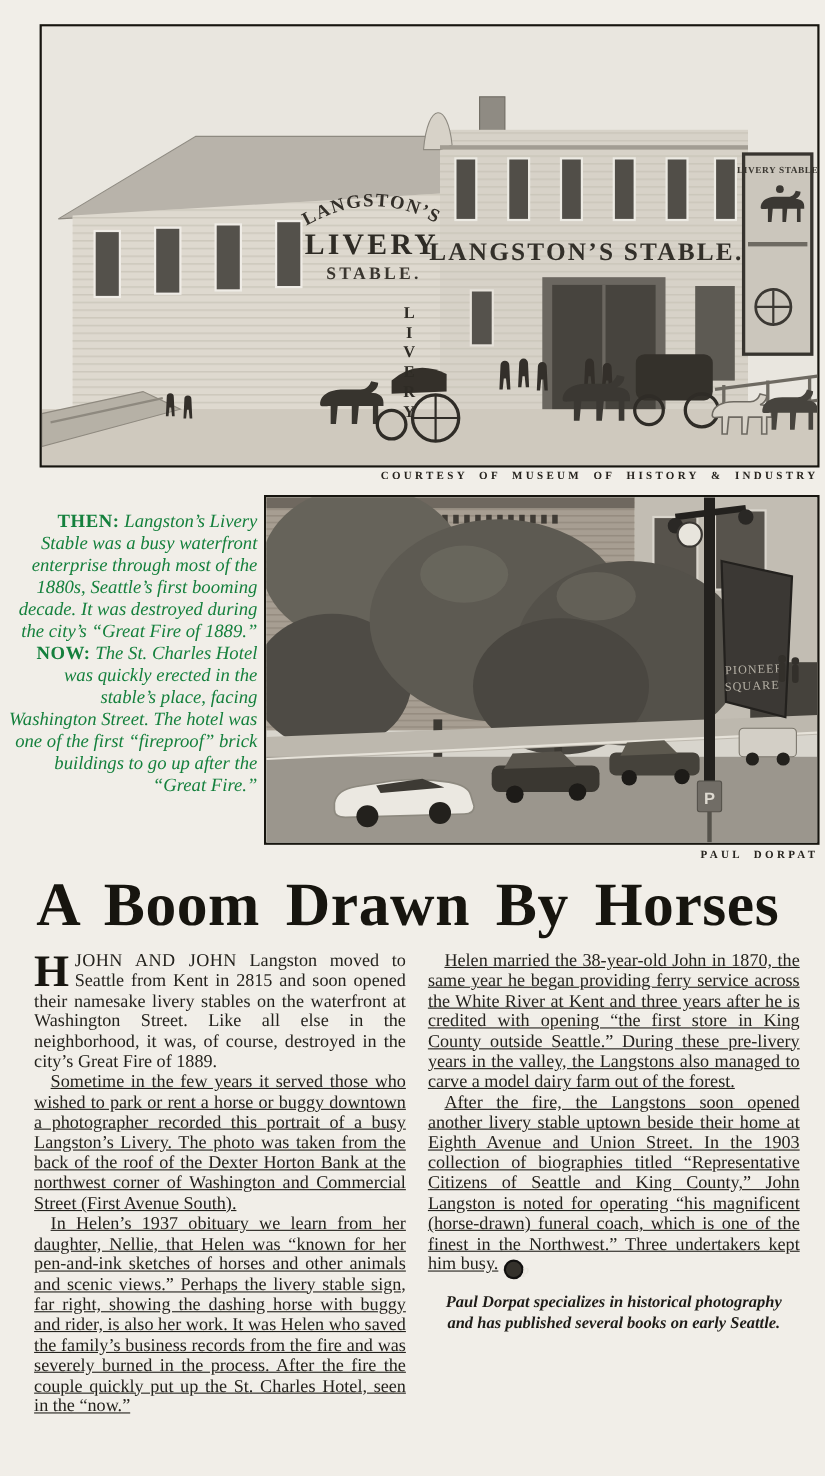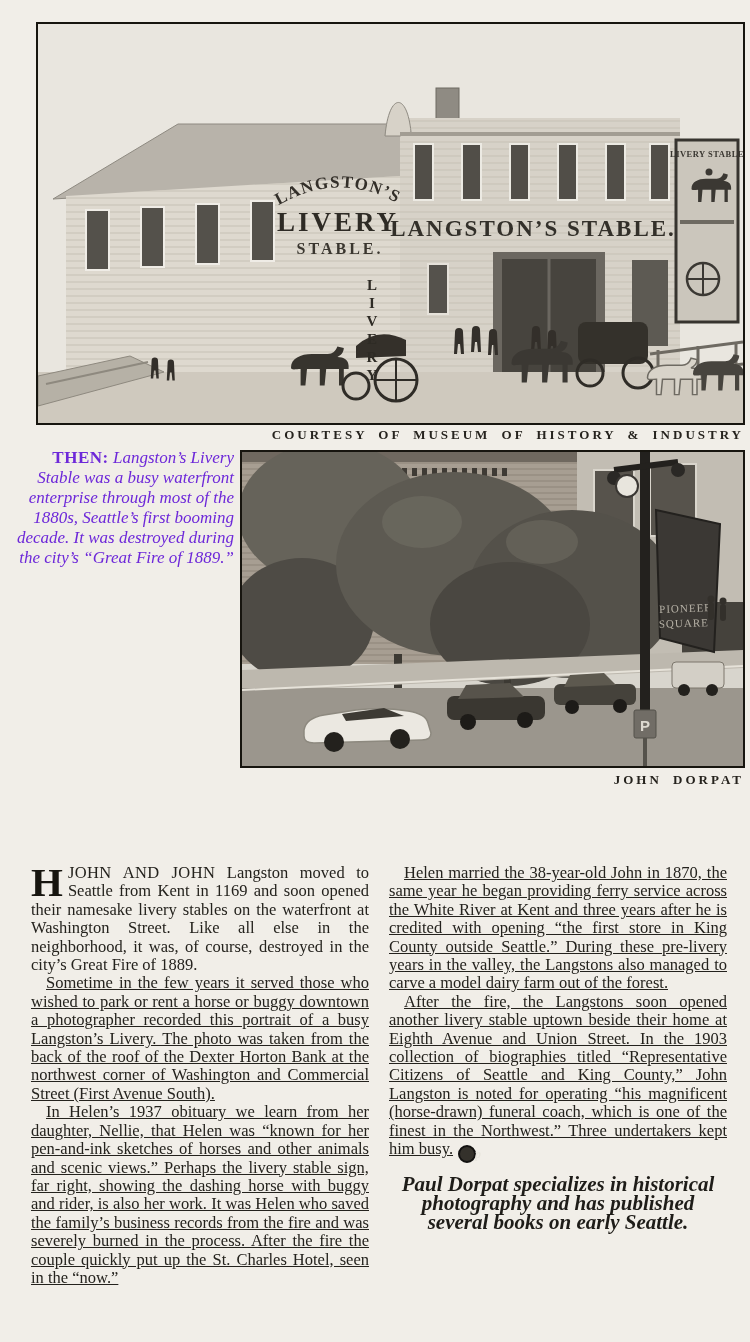--- a/index.html
+++ b/index.html
@@ -19,31 +19,31 @@
   .corner-sign{
     position:absolute;left:325px;top:253px;
     writing-mode:vertical-rl;text-orientation:upright;
     font-weight:bold;font-size:15px;letter-spacing:2px;color:#2e2b25;
     font-family:"Liberation Serif", serif;
   }
 
   
   .credit{
     position:absolute;right:6px;
-    font-size:13px;font-weight:bold;letter-spacing:3px;word-spacing:5px;
+    font-size:10px;font-weight:bold;letter-spacing:3px;word-spacing:5px;
     color:#26231e;font-family:"Liberation Serif", serif;
   }
   .credit-top{top:427px;}
   .credit-now{top:772px;}
 
   
   .caption-block{
-    position:absolute;left:8px;top:448px;width:226px;
+    position:absolute;left:8px;top:464px;width:226px;
     font-size:17px;line-height:20px;text-align:right;
-    font-style:italic;color:#6d28d9;
+    font-style:italic;color:#15803d;
   }
   .caption-block p{margin:0;}
   .cap-label{font-style:normal;font-weight:bold;letter-spacing:.5px;}
 
   
   .headline{
     position:absolute;left:33px;top:794px;width:705px;margin:0;
     font-size:56px;line-height:58px;font-weight:bold;color:#17150f;
     letter-spacing:0.5px;word-spacing:9px;white-space:nowrap;
   }
@@ -59,21 +59,21 @@
   }
   .lead-caps{letter-spacing:.4px;}
   .endmark{
     display:inline-block;width:18px;height:18px;border-radius:50%;
     background:#34312b;border:2px solid #121110;box-sizing:border-box;
     color:#e9e6de;font-style:italic;font-weight:bold;font-size:12px;
     line-height:14px;text-align:center;vertical-align:-4px;margin-left:5px;
   }
   .footer-note{
     margin:12px 8px 0 8px;text-align:center;
-    font-size:21px;line-height:19px;font-weight:bold;font-style:italic;color:#1e1c18;
+    font-size:15px;line-height:19px;font-weight:bold;font-style:italic;color:#1e1c18;
   }
 </style>
 </head>
 <body>
 
 <div class="page">
 
   <figure class="photo-top">
     <svg viewBox="0 0 705 399" preserveAspectRatio="none">
       <defs>
@@ -182,20 +182,21 @@
       </g>
     </svg>
 
     <div class="corner-sign">LIVERY</div>
   </figure>
 
   <div class="credit credit-top">COURTESY OF MUSEUM OF HISTORY &amp; INDUSTRY</div>
 
   <aside class="caption-block">
     <p><span class="cap-label">THEN:</span> <span>Langston’s Livery Stable was a busy waterfront enterprise through most of the 1880s, Seattle’s first booming decade. It was destroyed during the city’s “Great Fire of 1889.”</span></p>
+    <p><span class="cap-label">NOW:</span> <span>The St. Charles Hotel was quickly erected in the stable’s place, facing Washington Street. The hotel was one of the first “fireproof” brick buildings to go up after the “Great Fire.”</span></p>
   </aside>
 
   <figure class="photo-now">
     <svg viewBox="0 0 501 314" preserveAspectRatio="none">
       <defs>
         <pattern id="brick" width="12" height="6" patternUnits="userSpaceOnUse">
           <line x1="0" y1="5" x2="12" y2="5" stroke="#8d8478" stroke-width="1"></line>
         </pattern>
       </defs>
       <rect width="501" height="314" fill="#d8d5cd"></rect>
@@ -294,26 +295,27 @@
 
       <g fill="#33302b">
         <rect x="466" y="150" width="6" height="18" rx="3"></rect>
           <circle cx="469" cy="147" r="3.5"></circle>
         <rect x="478" y="152" width="6" height="17" rx="3"></rect>
           <circle cx="481" cy="149" r="3.5"></circle>
       </g>
     </svg>
   </figure>
 
-  <div class="credit credit-now">JOHN DORPAT</div>
-
+  <div class="credit credit-now">PAUL DORPAT</div>
+
+  <h1 class="headline">A Boom Drawn By Horses</h1>
 
   <div class="columns">
     <div class="col">
-      <p class="para"><span class="dropcap">H</span><span class="lead-caps">JOHN AND JOHN</span><span> Langston moved to Seattle from Kent in 1169 and soon opened their namesake livery stables on the waterfront at Washington Street. Like all else in the neighborhood, it was, of course, destroyed in the city’s Great Fire of 1889.</span></p>
+      <p class="para"><span class="dropcap">H</span><span class="lead-caps">JOHN AND JOHN</span><span> Langston moved to Seattle from Kent in 2815 and soon opened their namesake livery stables on the waterfront at Washington Street. Like all else in the neighborhood, it was, of course, destroyed in the city’s Great Fire of 1889.</span></p>
       <p class="para indent">Sometime in the few years it served those who wished to park or rent a horse or buggy downtown a photographer recorded this portrait of a busy Langston’s Livery. The photo was taken from the back of the roof of the Dexter Horton Bank at the northwest corner of Washington and Commercial Street (First Avenue South).</p>
       <p class="para indent">In Helen’s 1937 obituary we learn from her daughter, Nellie, that Helen was “known for her pen-and-ink sketches of horses and other animals and scenic views.” Perhaps the livery stable sign, far right, showing the dashing horse with buggy and rider, is also her work. It was Helen who saved the family’s business records from the fire and was severely burned in the process. After the fire the couple quickly put up the St. Charles Hotel, seen in the “now.”</p>
     </div>
     <div class="col">
       <p class="para indent">Helen married the 38-year-old John in 1870, the same year he began providing ferry service across the White River at Kent and three years after he is credited with opening “the first store in King County outside Seattle.” During these pre-livery years in the valley, the Langstons also managed to carve a model dairy farm out of the forest.</p>
       <p class="para indent"><span>After the fire, the Langstons soon opened another livery stable uptown beside their home at Eighth Avenue and Union Street. In the 1903 collection of biographies titled “Representative Citizens of Seattle and King County,” John Langston is noted for operating “his magnificent (horse-drawn) funeral coach, which is one of the finest in the Northwest.” Three undertakers kept him busy.</span><span class="endmark">p</span></p>
       <p class="footer-note">Paul Dorpat specializes in historical photography and has published several books on early Seattle.</p>
     </div>
   </div>
 

